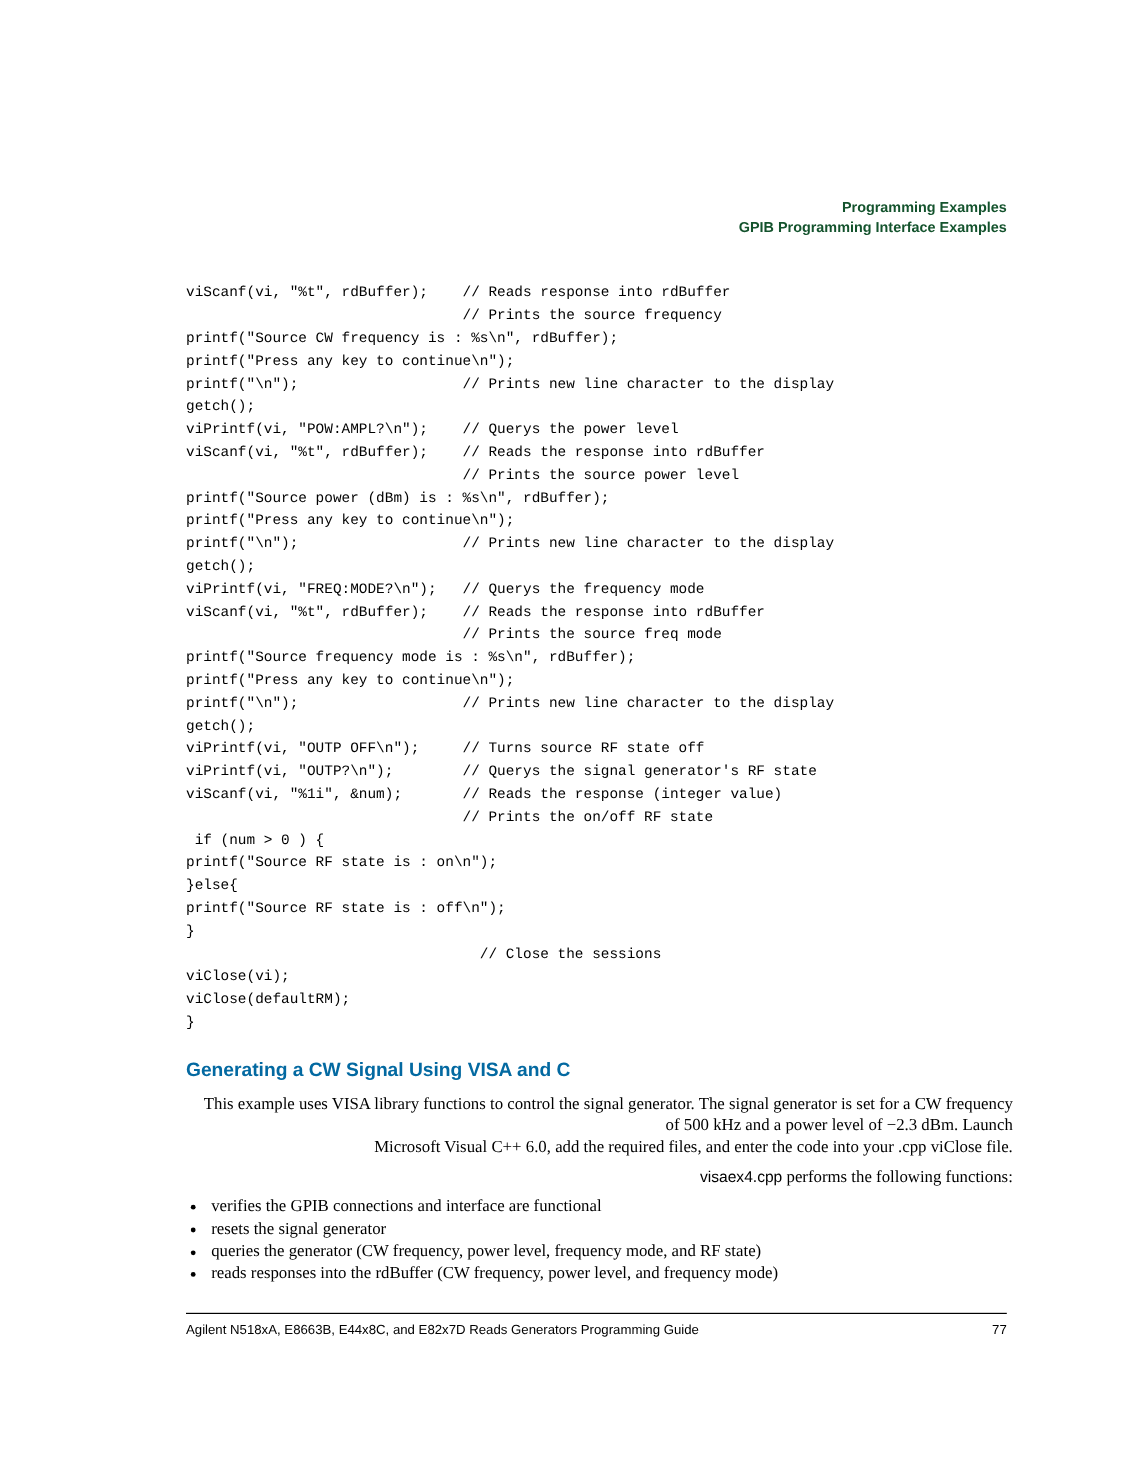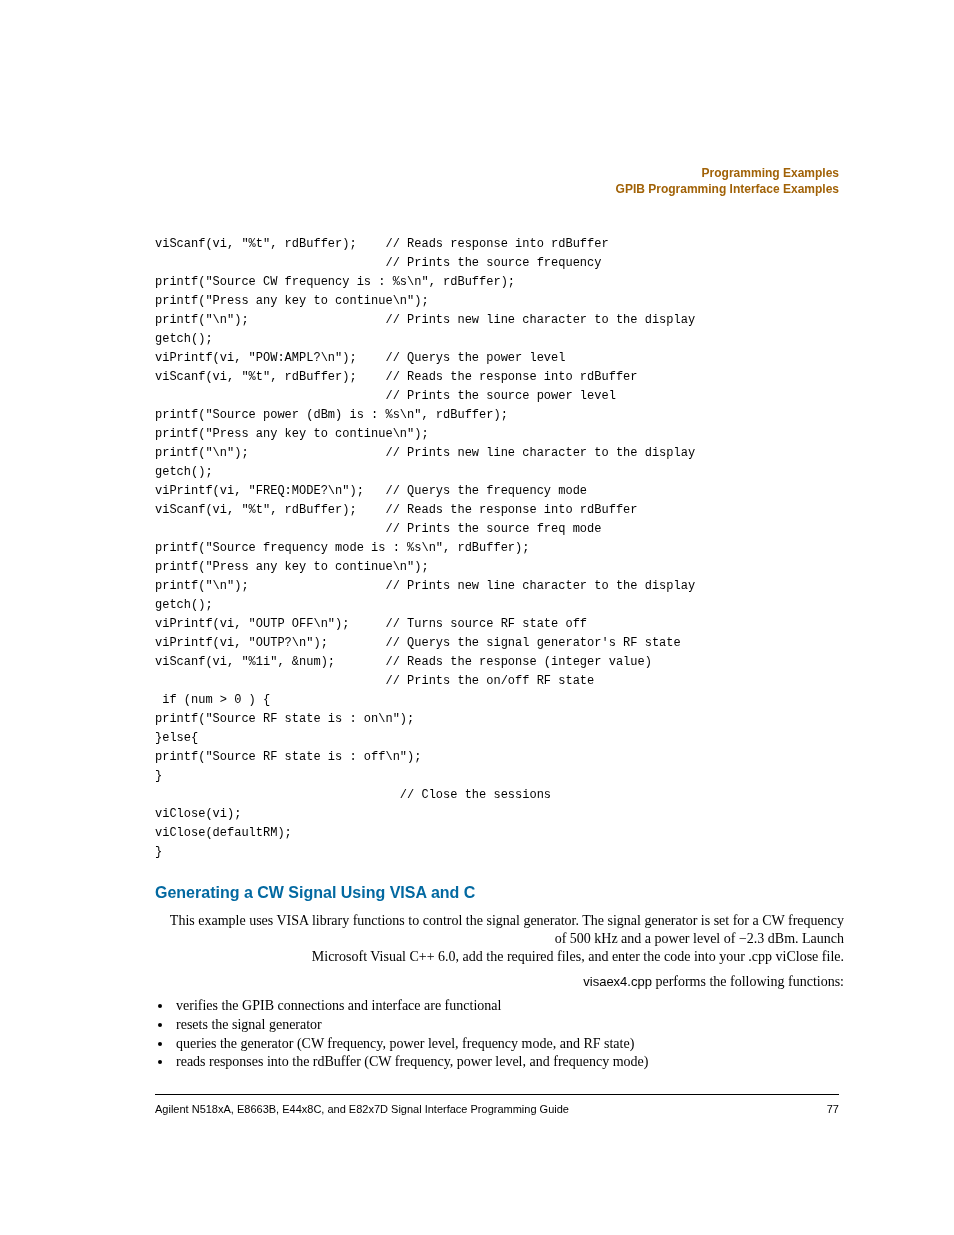--- a/index.html
+++ b/index.html
@@ -17,21 +17,21 @@
     position: relative;
   }
   .hdr {
     position: absolute;
     top: 165px;
     right: 115px;
     text-align: right;
     font-family: Arial, Helvetica, sans-serif;
     font-size: 12px;
     font-weight: 700;
-    color: #a16207;
+    color: #14532d;
     line-height: 1.35;
   }
   .code {
     margin-top: 75px;
     font-family: "Courier New", Courier, monospace;
     font-size: 12px;
     line-height: 19px;
     white-space: pre;
     color: #000;
   }
@@ -132,17 +132,17 @@
   </p>
 
   <ul class="bullets" id="bullets">
       <li>verifies the GPIB connections and interface are functional</li>
       <li>resets the signal generator</li>
       <li>queries the generator (CW frequency, power level, frequency mode, and RF state)</li>
       <li>reads responses into the rdBuffer (CW frequency, power level, and frequency mode)</li>
     </ul>
 
   <div class="footer">
-    <span>Agilent N518xA, E8663B, E44x8C, and E82x7D Signal Interface Programming Guide</span>
+    <span>Agilent N518xA, E8663B, E44x8C, and E82x7D Reads Generators Programming Guide</span>
     <span>77</span>
   </div>
 
 </div>
 
 </body></html>

